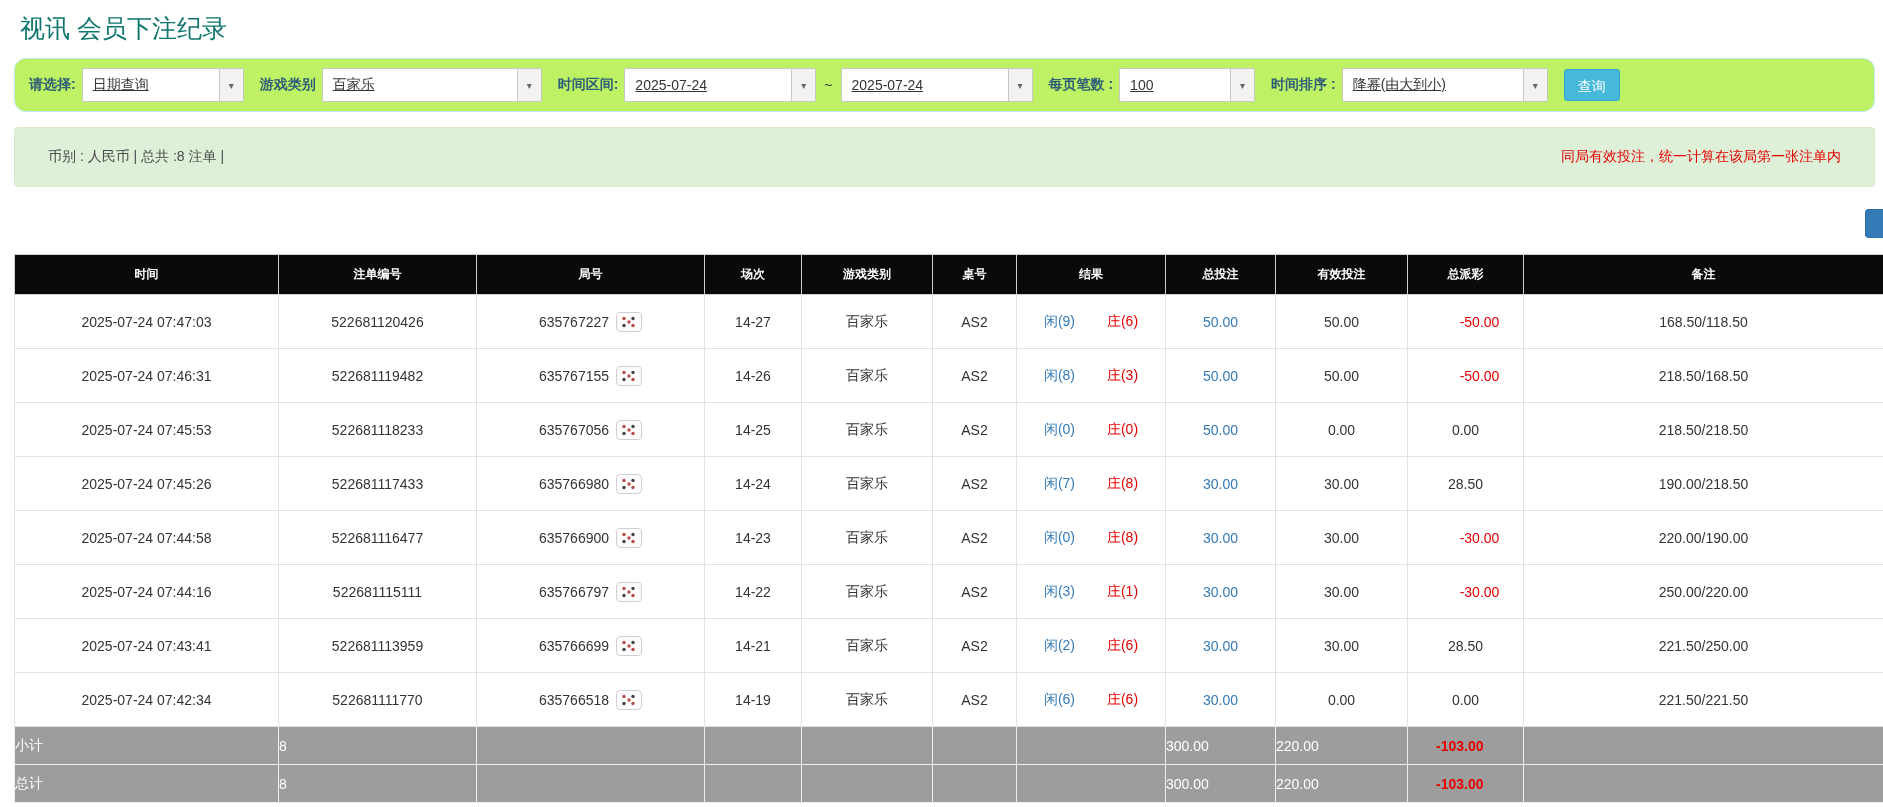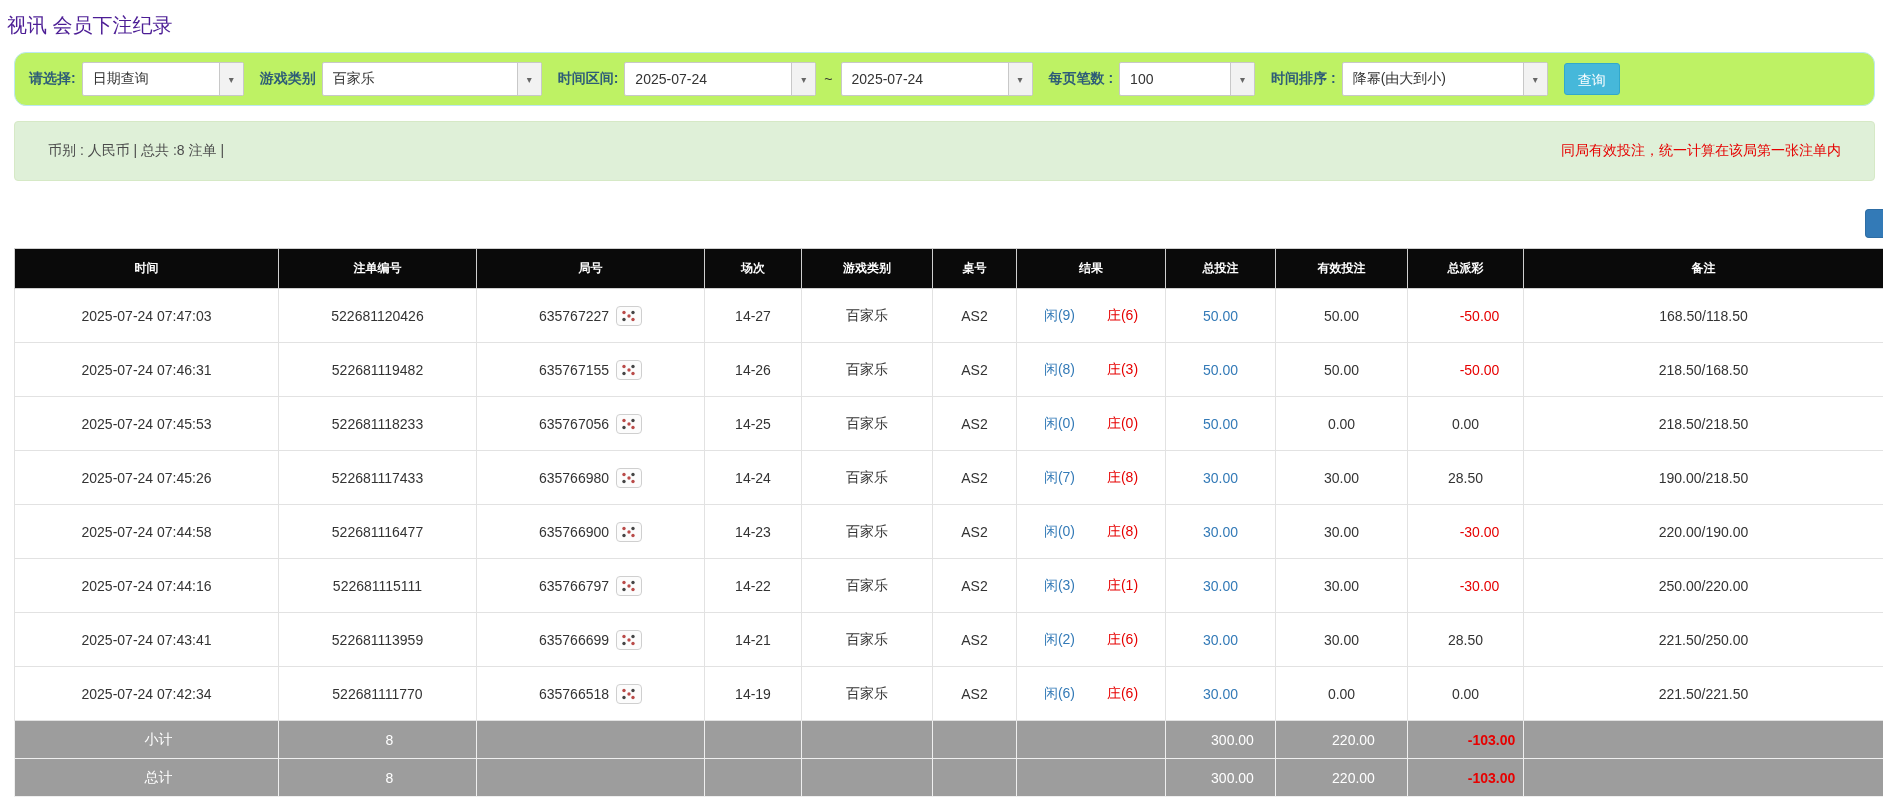--- a/index.html
+++ b/index.html
@@ -2,36 +2,36 @@
 <html><head>
 <meta charset="utf-8">
 <style>
   * { margin:0; padding:0; box-sizing:border-box; }
   html, body { overflow:hidden; }
   body {
     width:1883px; height:807px; background:#fff; position:relative;
     font-family:"Liberation Sans","DejaVu Sans",sans-serif;
     font-size:14px; color:#333;
   }
-  .page-title { font-size:20px; font-weight:400; color:#4c1d95; padding:12px 0 9px 7px; }
+  .page-title { font-size:25px; font-weight:400; color:#0f766e; padding:12px 0 9px 20px; }
 
   
   .filter-bar {
     margin:4px 8px 0 14px; height:54px;
     background:#bef264; border:1px solid #bce8f1; border-radius:12px;
     display:flex; align-items:center; padding:0 14px;
   }
   .flabel { font-weight:bold; color:#2e5d77; white-space:nowrap; margin:0 6px 0 16px; }
   .flabel.first { margin-left:0; }
   .combo {
     display:inline-flex; align-items:stretch; height:34px;
     background:#fff; border:1px solid #c8c8c8; border-radius:2px; overflow:hidden;
     cursor:pointer;
   }
-  .combo-text { flex:1; display:flex; align-items:center; padding:8px 10px; white-space:nowrap; overflow:hidden; }
+  .combo-text { flex:1; display:flex; align-items:center; padding:8px 10px; white-space:nowrap; overflow:hidden;text-decoration:underline; }
   .combo-arrow {
     width:24px; border-left:1px solid #c8c8c8; background:#f2f2f2;
     display:flex; align-items:center; justify-content:center;
     color:#666; font-size:10px; flex:none;
   }
   .w-query { width:162px; }
   .w-game  { width:220px; }
   .w-date  { width:192px; }
   .w-size  { width:136px; }
   .w-sort  { width:206px; }
@@ -65,22 +65,22 @@
   thead th {
     background:#0a0a0a; color:#fff; height:40px;
     font-weight:bold; font-size:12px; text-align:center;
     border:1px solid #cfcfcf;
   }
   tbody td {
     background:#fff; height:54px; text-align:center;
     border:1px solid #e2e2e2; color:#333; white-space:nowrap; overflow:hidden;
   }
   tfoot td {
-    background:#9d9d9d; color:#fff; height:38px; text-align:center;
-    border:1px solid #efefef; font-size:14px;padding-left:24px;
+    background:#9d9d9d; color:#fff; height:38px; 
+    border:1px solid #efefef; font-size:14px;
   }
   .blue { color:#337ab7; }
   .red { color:#e60000;margin-left:28px; }
   .bold { font-weight:bold; }
   a.link { text-decoration:none; cursor:pointer; }
   .dice { vertical-align:middle; margin-left:7px; cursor:pointer; }
   .round-num { vertical-align:middle; }
 </style>
 </head>
 <body>

